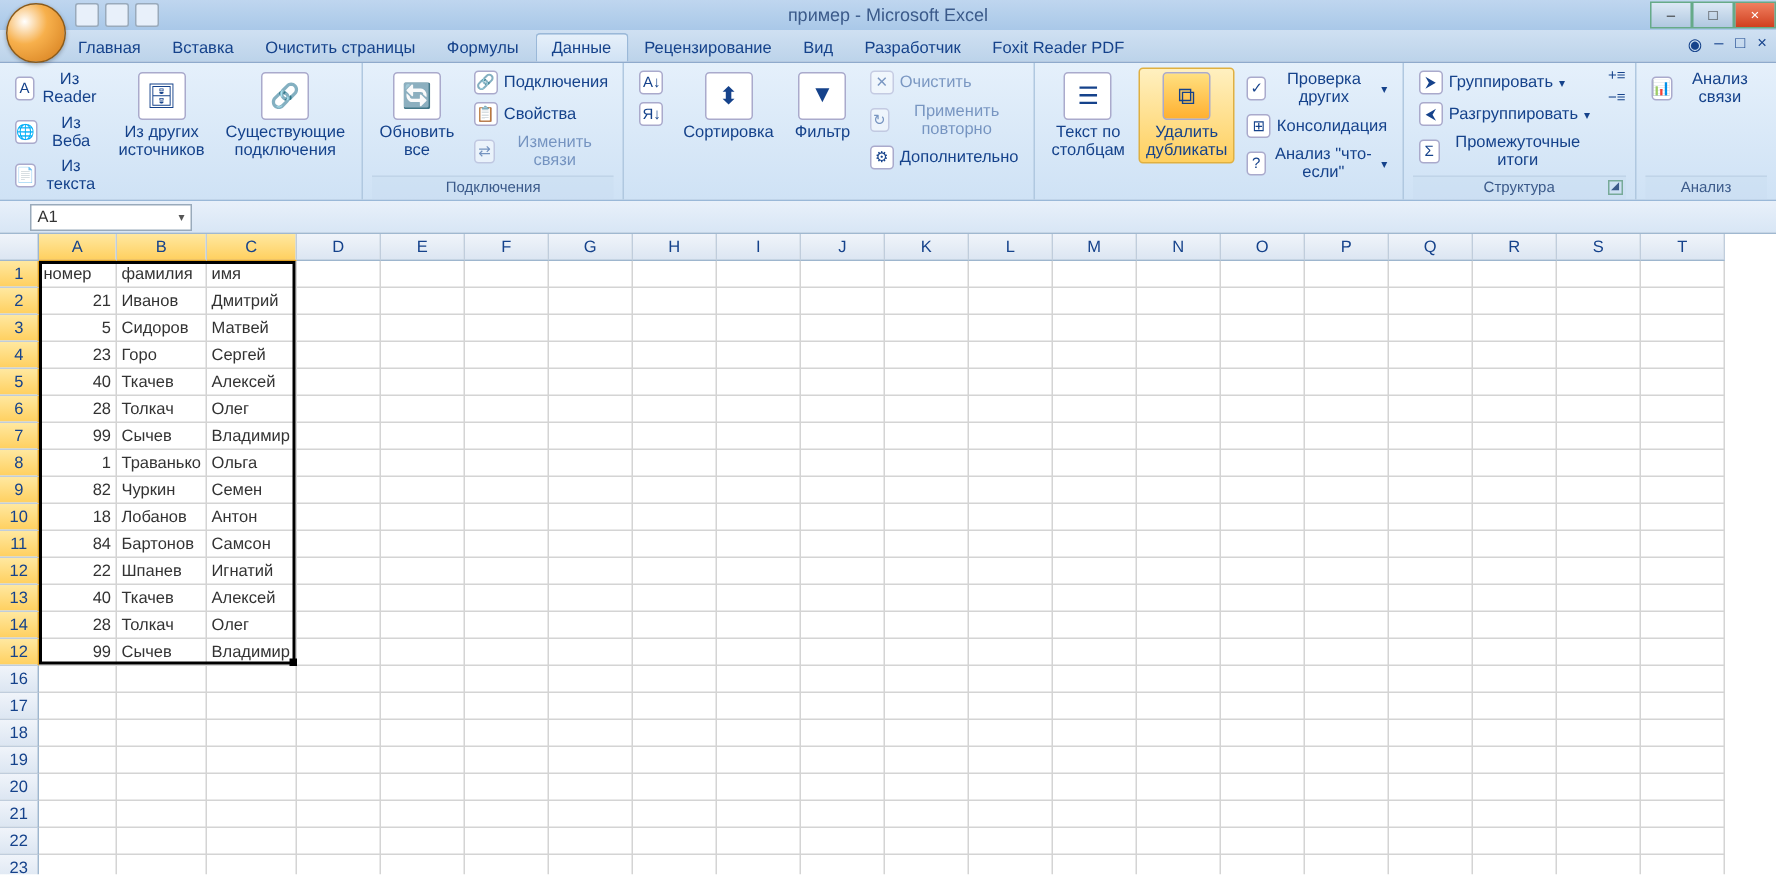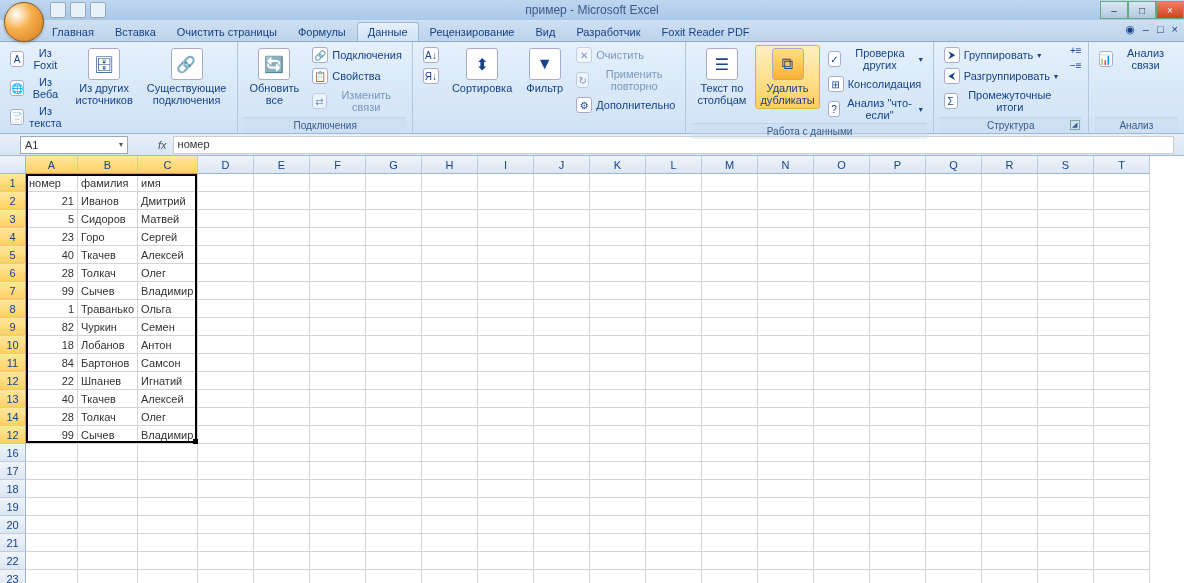--- a/index.html
+++ b/index.html
@@ -91,21 +91,21 @@
     <span>×</span>
   </div>
 </div>
 
 <div class="ribbon">
   <div class="group">
     <div class="group-body">
       <div class="vstack">
         <div class="rbtn small">
             <div class="ic">A</div>
-            <span>Из Foxit</span>
+            <span>Из Reader</span>
           </div>
         <div class="rbtn small">
             <div class="ic">🌐</div>
             <span>Из Веба</span>
           </div>
         <div class="rbtn small">
             <div class="ic">📄</div>
             <span>Из текста</span>
           </div>
       </div>
@@ -199,21 +199,20 @@
             <div class="ic">⊞</div>
             <span>Консолидация</span>
           </div>
         <div class="rbtn small">
             <div class="ic">?</div>
             <span>Анализ "что-если"</span>
             <span style="font-size:8px">▾</span>
           </div>
       </div>
     </div>
-    <div class="group-label">Работа с данными</div>
   </div>
 
   <div class="group">
     <div class="group-body">
       <div class="vstack">
         <div class="rbtn small">
             <div class="ic">⮞</div>
             <span>Группировать</span>
             <span style="font-size:8px">▾</span>
           </div>
@@ -243,24 +242,20 @@
         </div>
     </div>
     <div class="group-label">Анализ</div>
   </div>
 </div>
 
 <div class="formula-bar">
   <div class="name-box">
     <span>A1</span>
     <span class="dd">▾</span>
-  </div>
-  <div class="fx-area" style="flex:1;margin-right:10px">
-    <span class="fx-label">fx</span>
-    <div class="fx-input">номер</div>
   </div>
 </div>
 
 <div class="sheet-area">
   <div class="corner"></div>
   <div class="col-headers">
       <div class="col-h sel" style="width: 52px;">A</div>
       <div class="col-h sel" style="width: 60px;">B</div>
       <div class="col-h sel" style="width: 60px;">C</div>
       <div class="col-h" style="width: 56px;">D</div>

